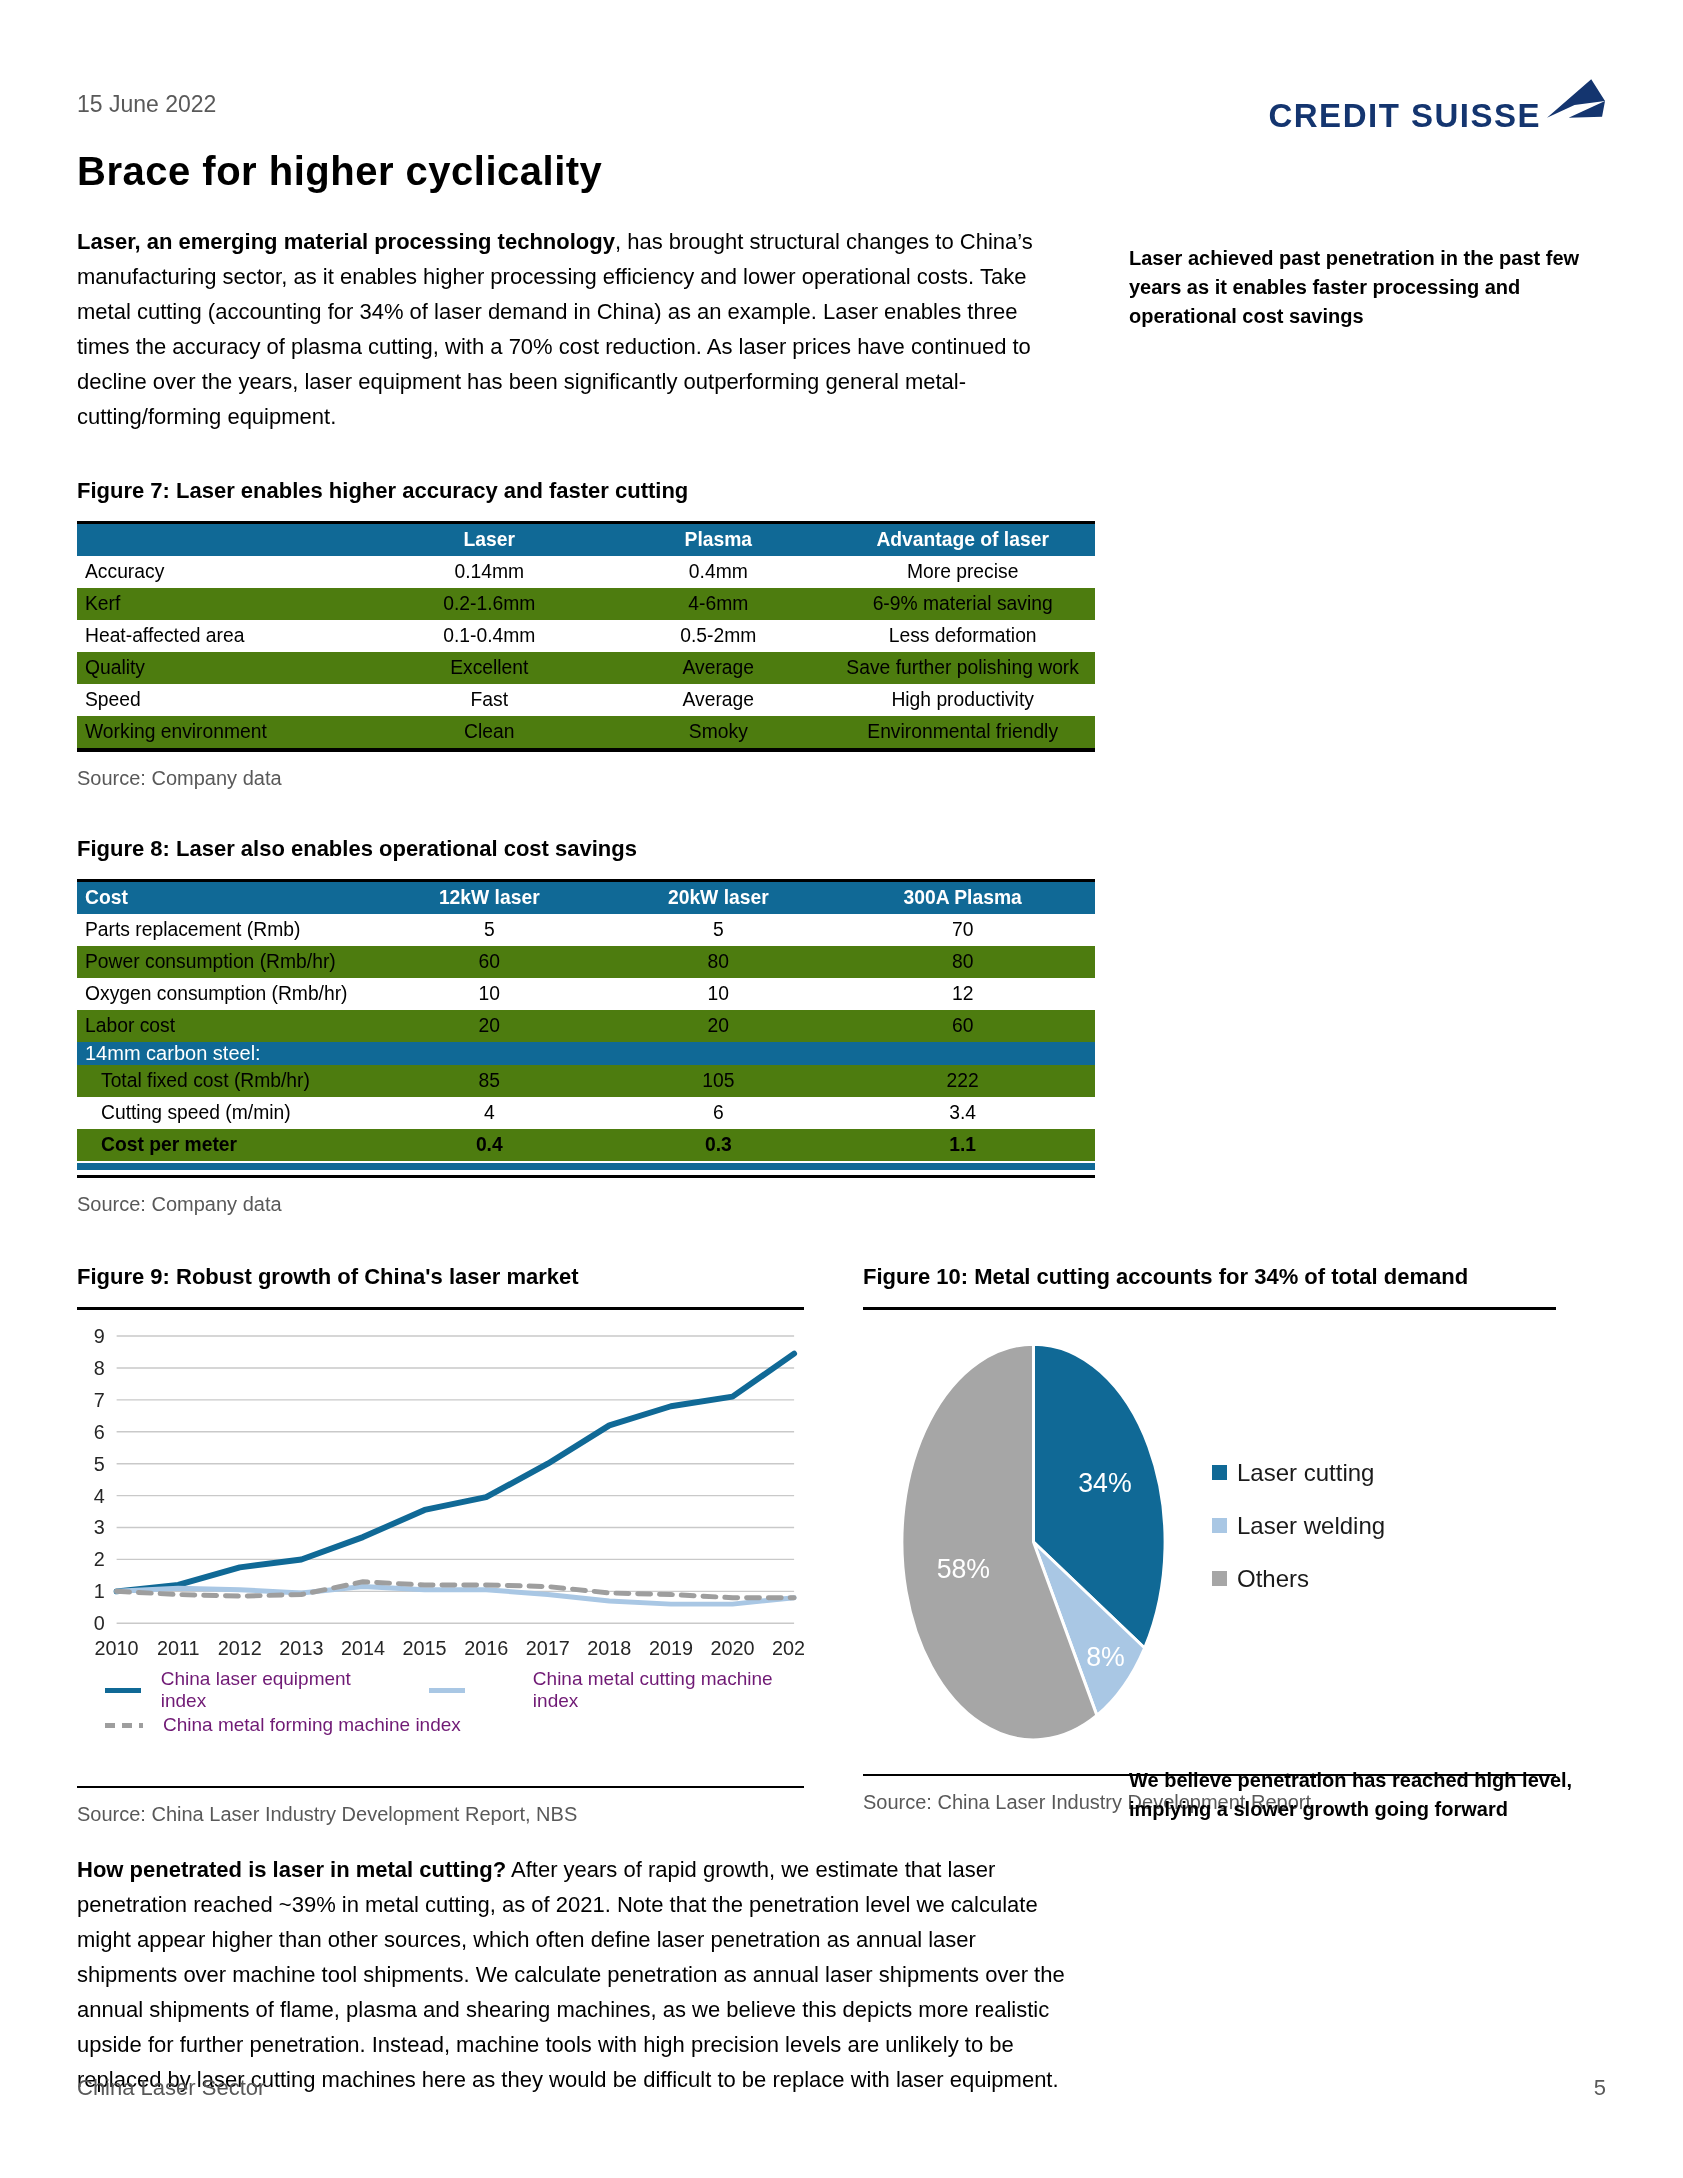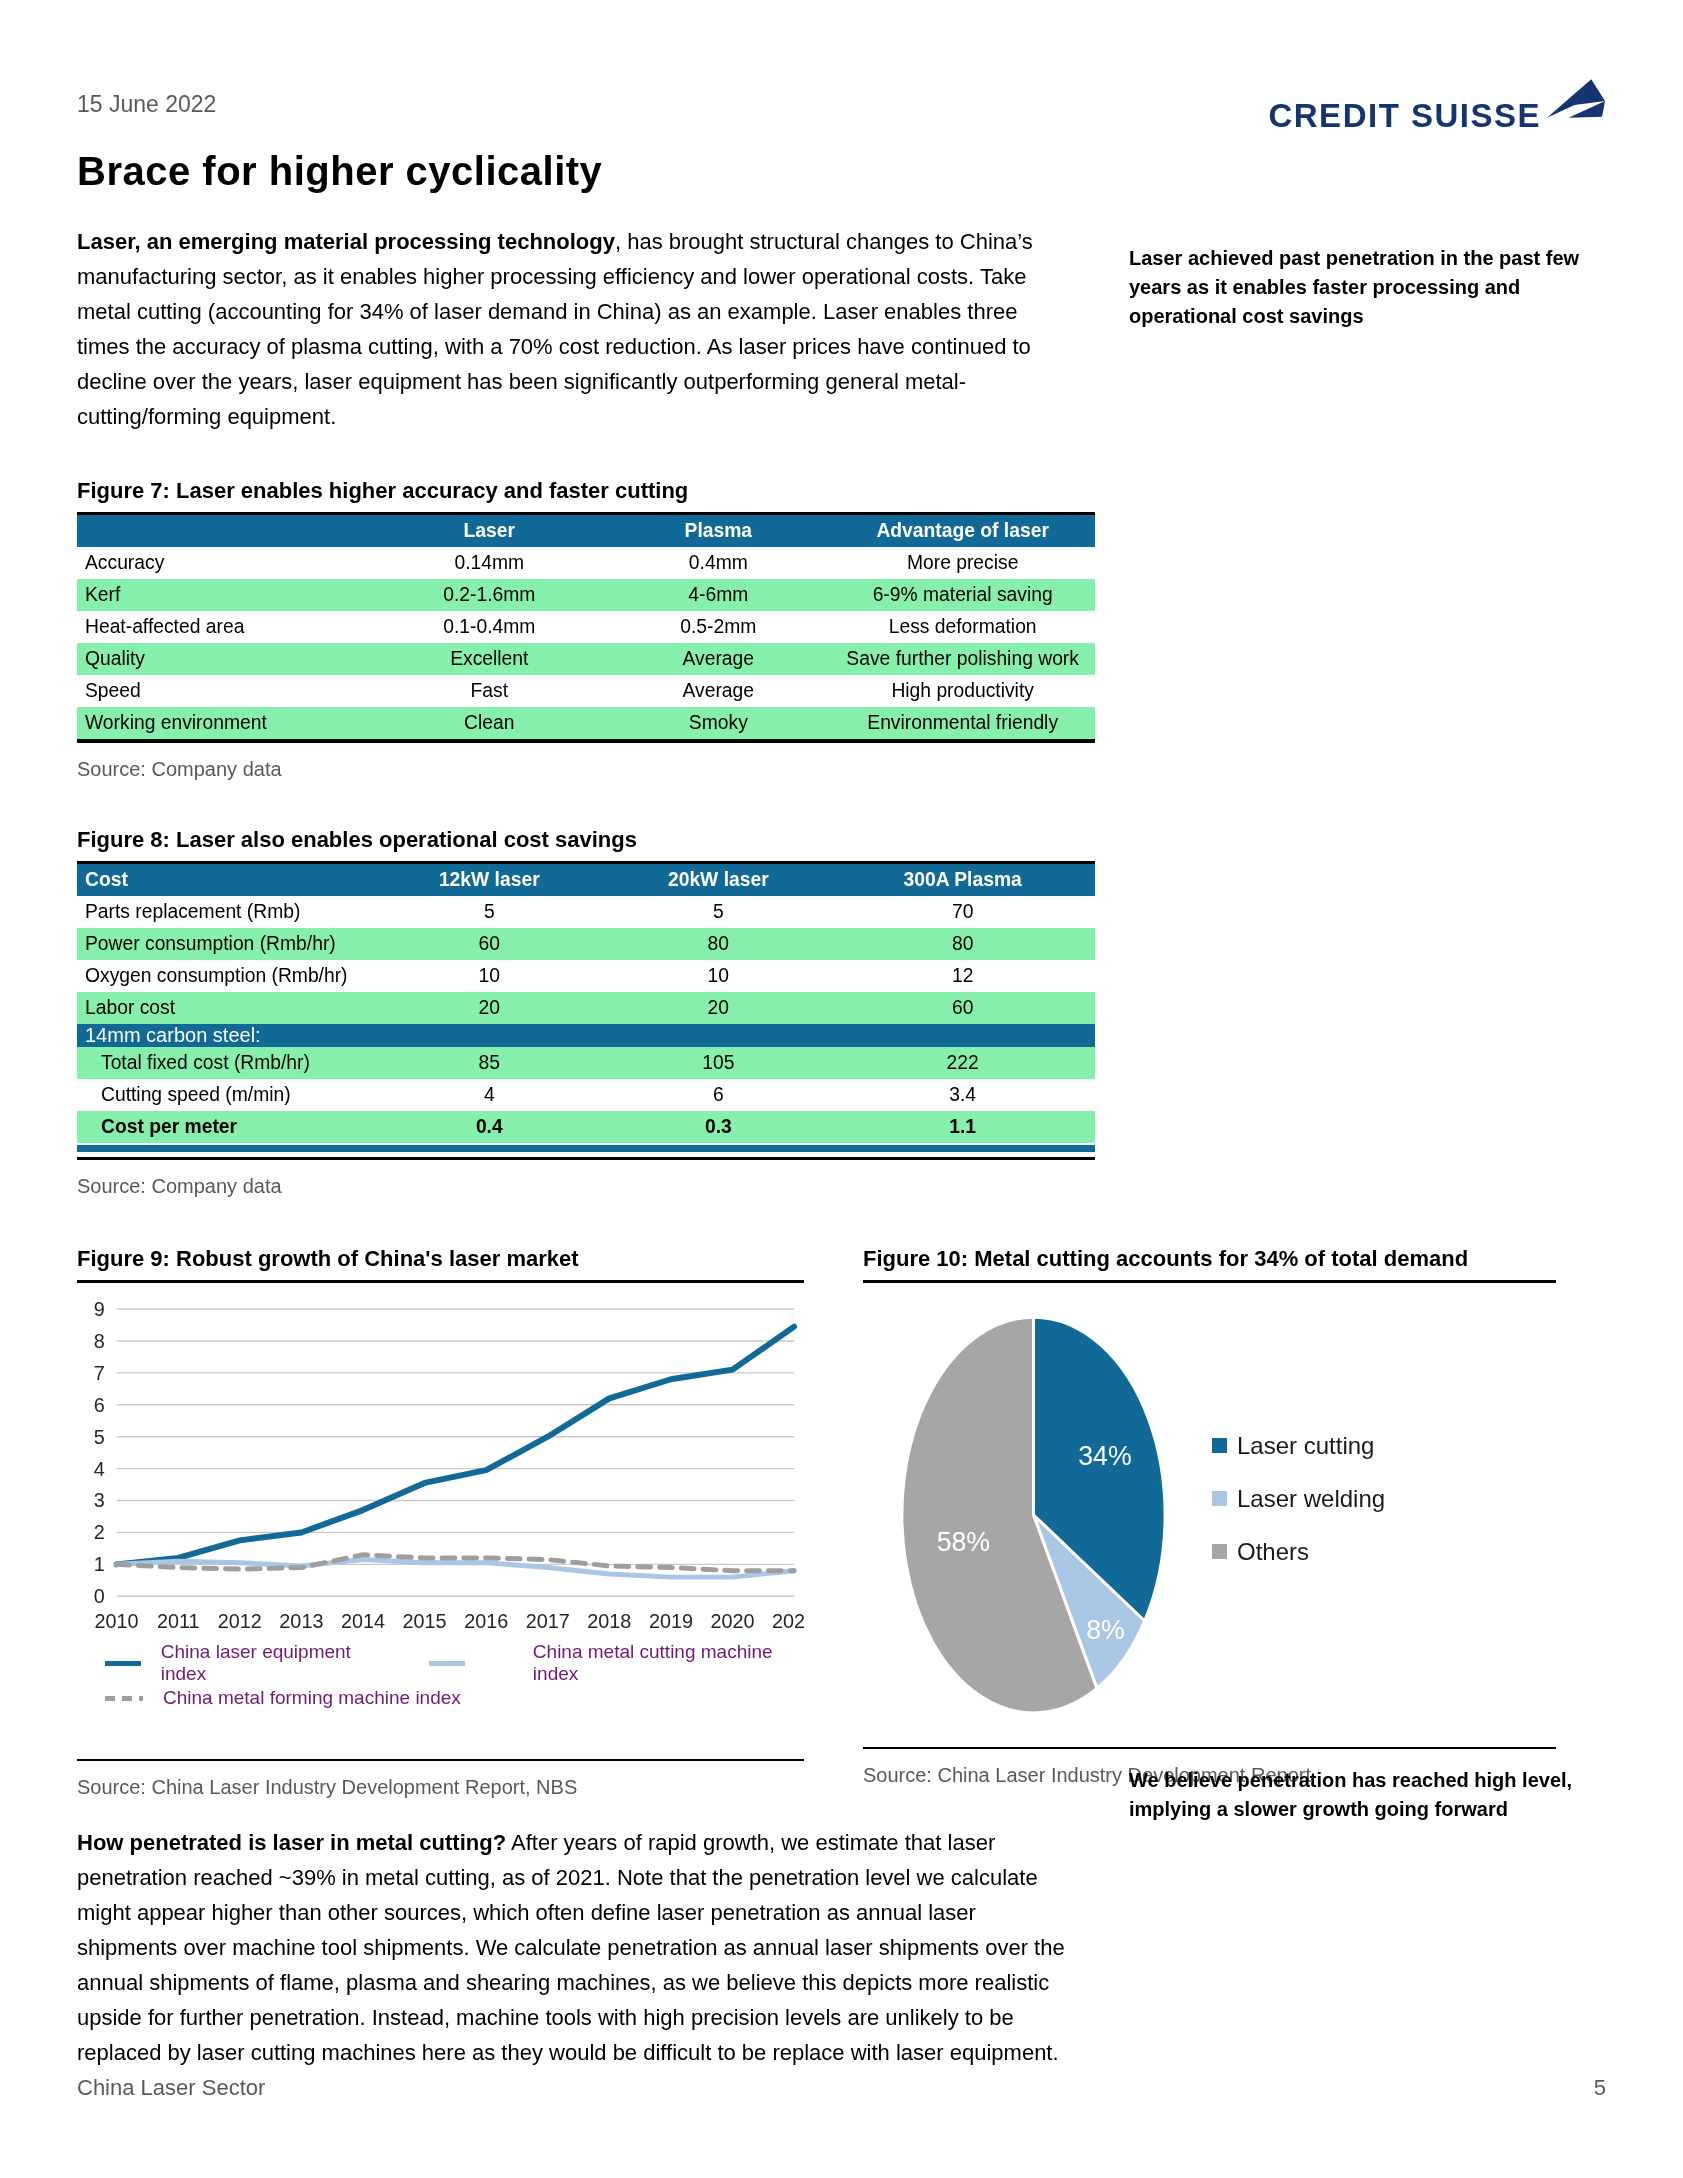--- a/index.html
+++ b/index.html
@@ -22,26 +22,26 @@
 
   
   .sidenote{position:absolute;left:1129px;width:463px;font-size:20px;font-weight:bold;line-height:29px}
   .sidenote.n1{top:244px}
   .sidenote.n2{top:1766px}
 
   
   .figblock{width:1018px}
   .fig7{margin-top:44px}
   .fig8{margin-top:46px}
-  .fighead{font-size:22px;font-weight:bold;padding-bottom:8px;border-bottom:3.5px solid #000}
+  .fighead{font-size:22px;font-weight:bold;padding-bottom:17px;border-bottom:3.5px solid #000}
   table.data{border-collapse:collapse;width:100%;table-layout:fixed}
   table.data th,table.data td{font-size:19.3px;padding:5px 8px;text-align:center;overflow:hidden;white-space:nowrap}
   table.data thead th{background:#106996;color:#fff;font-weight:bold}
   table.data th:first-child,table.data td:first-child{text-align:left}
-  table.data tr.alt{background:#86efac}
+  table.data tr.alt{background:#4d7c0f}
   table.data td.ind{padding-left:24px}
   table.data tr.boldrow td{font-weight:bold}
   .rule-black{height:3.5px;background:#000}
   .blue-foot{height:7px;background:#106996;margin-top:2px}
   .rule-after-blue{height:3px;background:#000;margin-top:5px}
   .source{font-size:20px;color:#595959;margin-top:15px}
 
   
   .figures-row{display:flex;gap:59px;margin-top:48px}
   .figcol9{width:727px}

